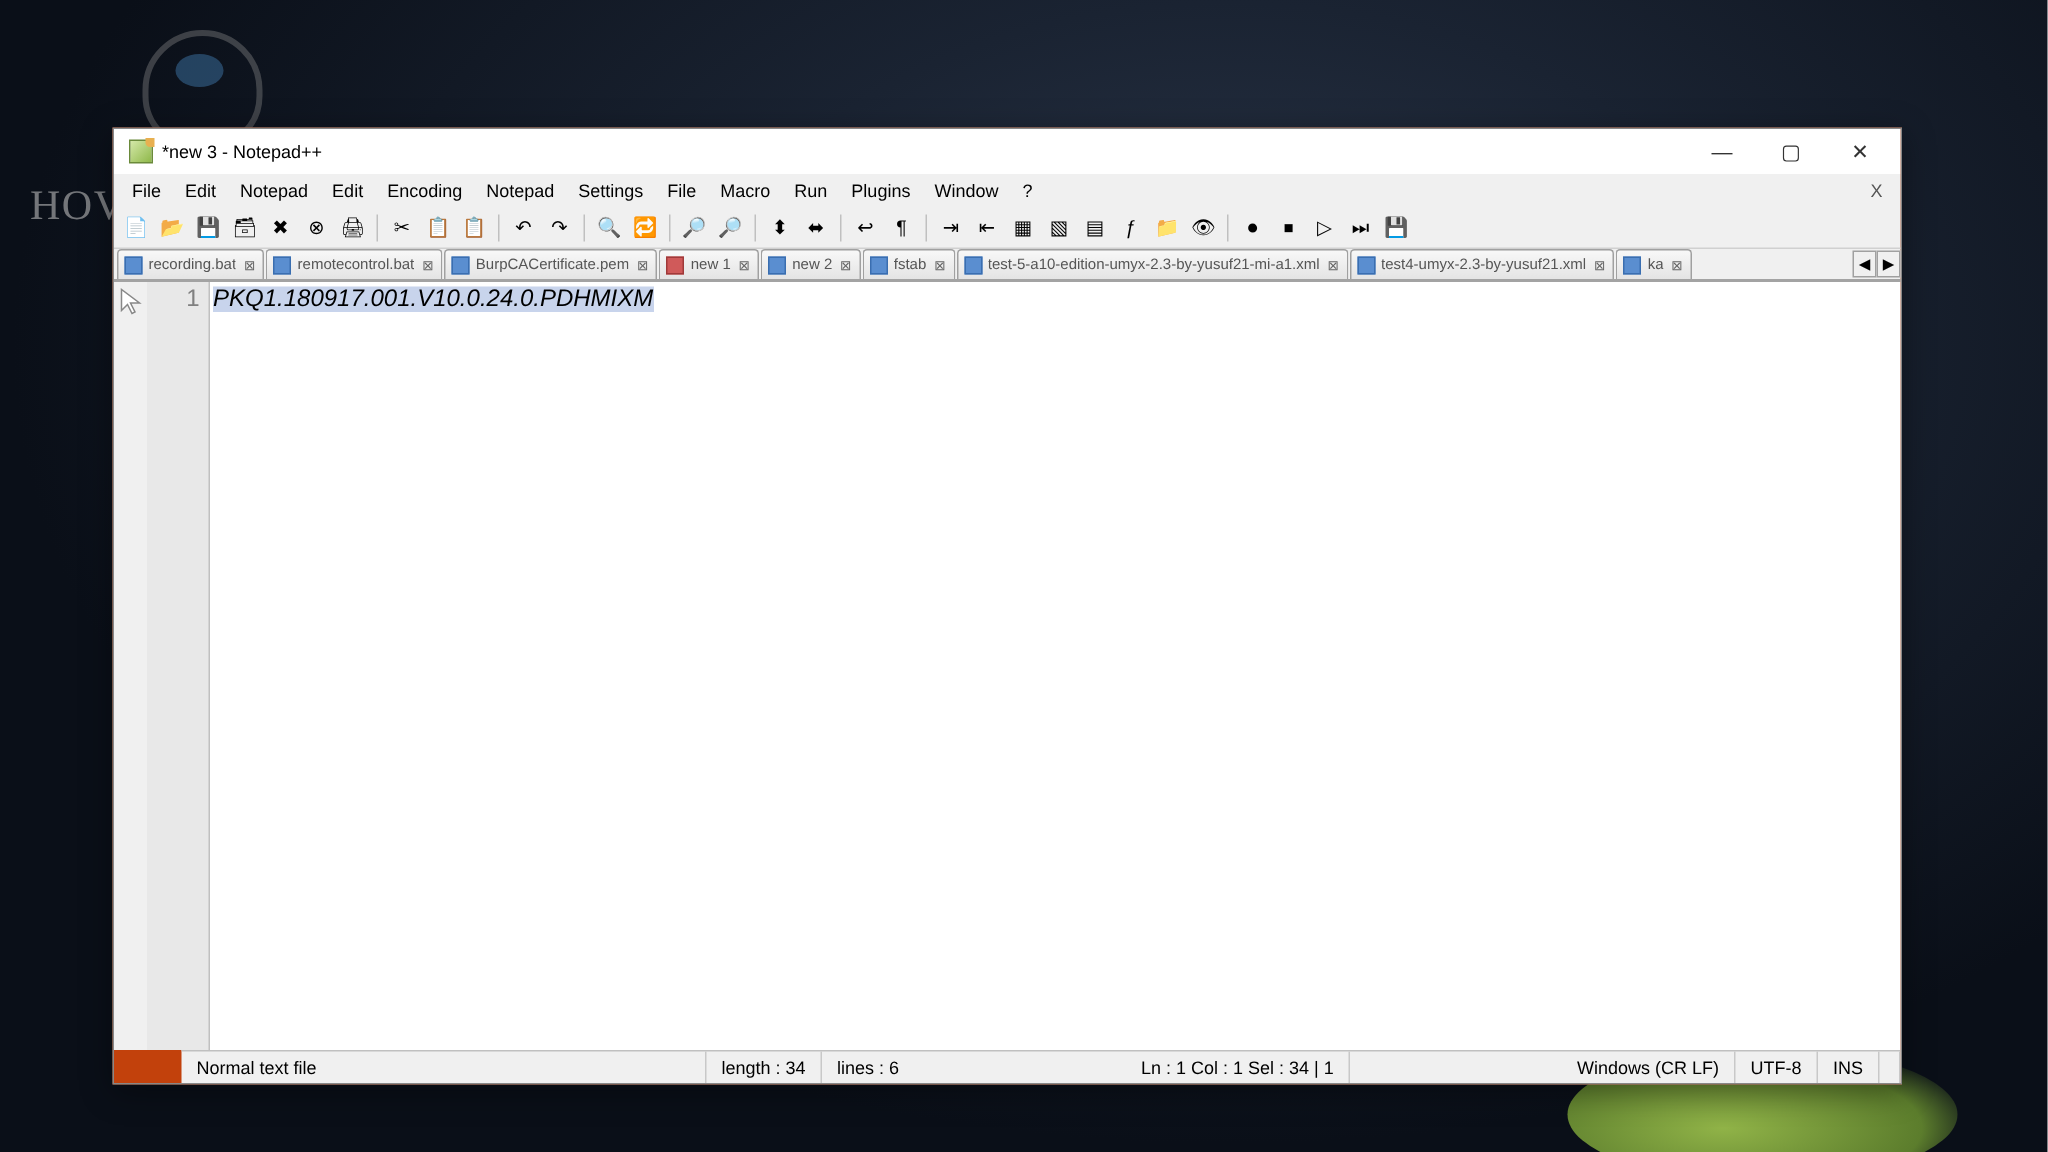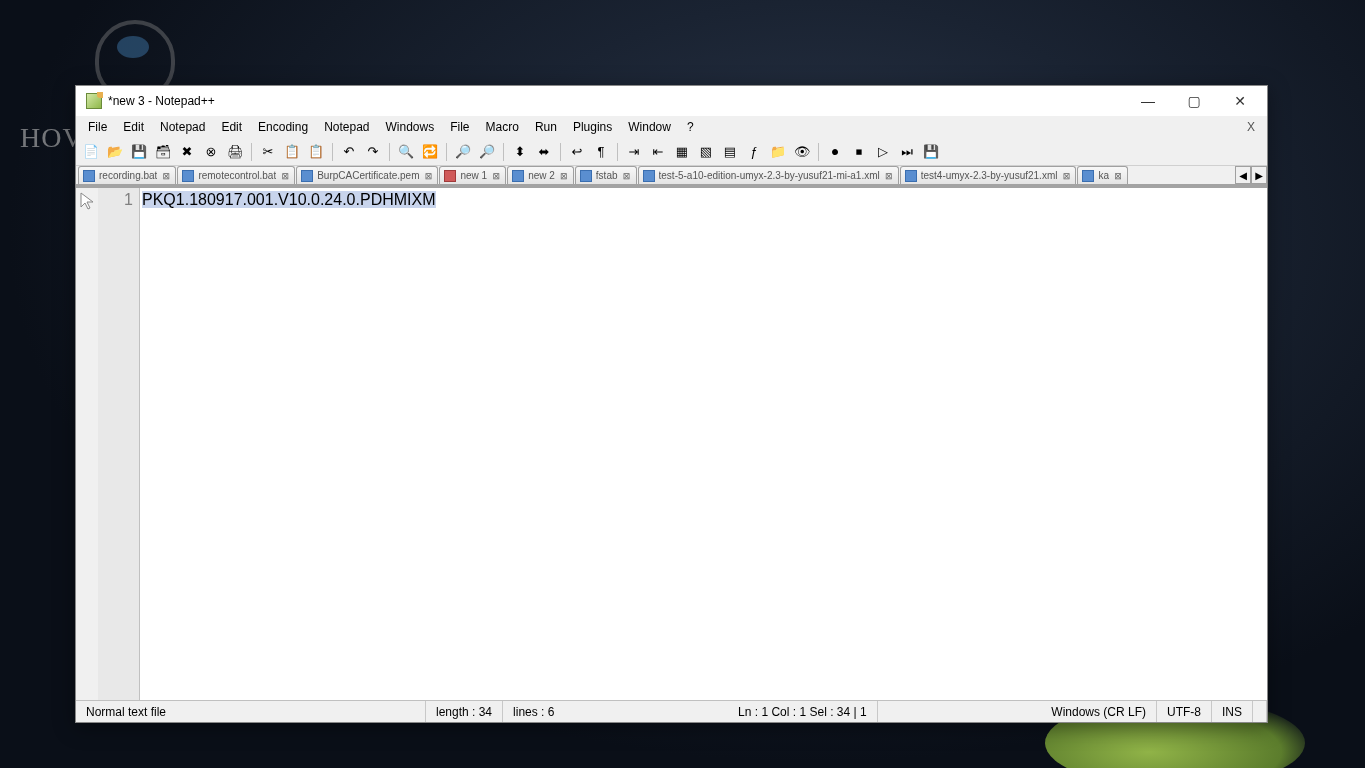--- a/index.html
+++ b/index.html
@@ -57,21 +57,21 @@
   background: #f0f0f0; border-bottom: 1px solid #d0d0d0;
 }
 .tb-btn {
   width: 22px; height: 22px; display: flex; align-items: center; justify-content: center;
   cursor: pointer; border: 1px solid transparent; border-radius: 2px;
 }
 .tb-sep { width: 1px; height: 18px; background: #c0c0c0; margin: 0 3px; }
 .tb-icon { width: 16px; height: 16px; }
 .tabbar {
   height: 22px; display: flex; align-items: stretch; background: #f0f0f0;
-  border-bottom: 4px solid #a3a3a3; padding-left: 2px;
+  border-bottom: 2px solid #a3a3a3; padding-left: 2px;
 }
 .tab {
   display: flex; align-items: center; padding: 0 4px; gap: 4px;
   background: linear-gradient(#f8f8f8,#e4e4e4); border: 1px solid #a0a0a0; border-bottom: none;
   border-radius: 3px 3px 0 0; margin-right: 1px; font-size: 10px; color: #555;
   cursor: pointer; min-width: 0;
 }
 .tab-icon { width: 12px; height: 12px; background: #5a8ed0; border: 1px solid #3a6eb0; flex-shrink:0;}
 .tab-icon.unsaved { background: #d05a5a; border-color:#a03a3a; }
 .tab-label { white-space: nowrap; overflow: hidden; text-overflow: ellipsis; }
@@ -87,24 +87,24 @@
 .gutter {
   width: 42px; background: #e8e8e8; padding: 3px 6px 0 0; text-align: right;
   font-family: "Courier New", monospace; font-size: 16px; color: #808080;
   border-right: 1px solid #c0c0c0;
 }
 .code {
   flex: 1; padding: 3px 0 0 2px;
   font-family: "Courier New", monospace; font-size: 16px; color: #000;
   white-space: pre;
 }
-.code .sel { background: #c8d4ec; }
+.code .sel { background: #c8d4ec; font-style: italic; }
 .statusbar {
   height: 22px; display: flex; align-items: center; background: #f0f0f0;
-  border-top: 1px solid #c0c0c0; font-size: 12px; color: #000;
+  border-top: 1px solid #c0c0c0; font-size: 12px; color: #000; margin-left: 45px;
 }
 .sb-cell { padding: 0 10px; border-right: 1px solid #c8c8c8; height: 100%;
   display:flex; align-items:center; }
 .sb-spacer { flex: 1; }
 .grass {
   position: absolute; right: 60px; bottom: -20px; width: 260px; height: 90px;
   background: radial-gradient(ellipse at 40% 60%,#a8d050 0%,#6a9030 60%,transparent 80%);
   border-radius: 50%; opacity: 0.85; z-index: 0;
 }
 </style>
@@ -127,21 +127,21 @@
     </div>
   </div>
 
   <div class="menubar">
     <span class="menu-item">File</span>
     <span class="menu-item">Edit</span>
     <span class="menu-item">Notepad</span>
     <span class="menu-item">Edit</span>
     <span class="menu-item">Encoding</span>
     <span class="menu-item">Notepad</span>
-    <span class="menu-item">Windows</span>
+    <span class="menu-item">Settings</span>
     <span class="menu-item">File</span>
     <span class="menu-item">Macro</span>
     <span class="menu-item">Run</span>
     <span class="menu-item">Plugins</span>
     <span class="menu-item">Window</span>
     <span class="menu-item">?</span>
     <span class="menubar-close">X</span>
   </div>
 
   <div class="toolbar" id="toolbar">

